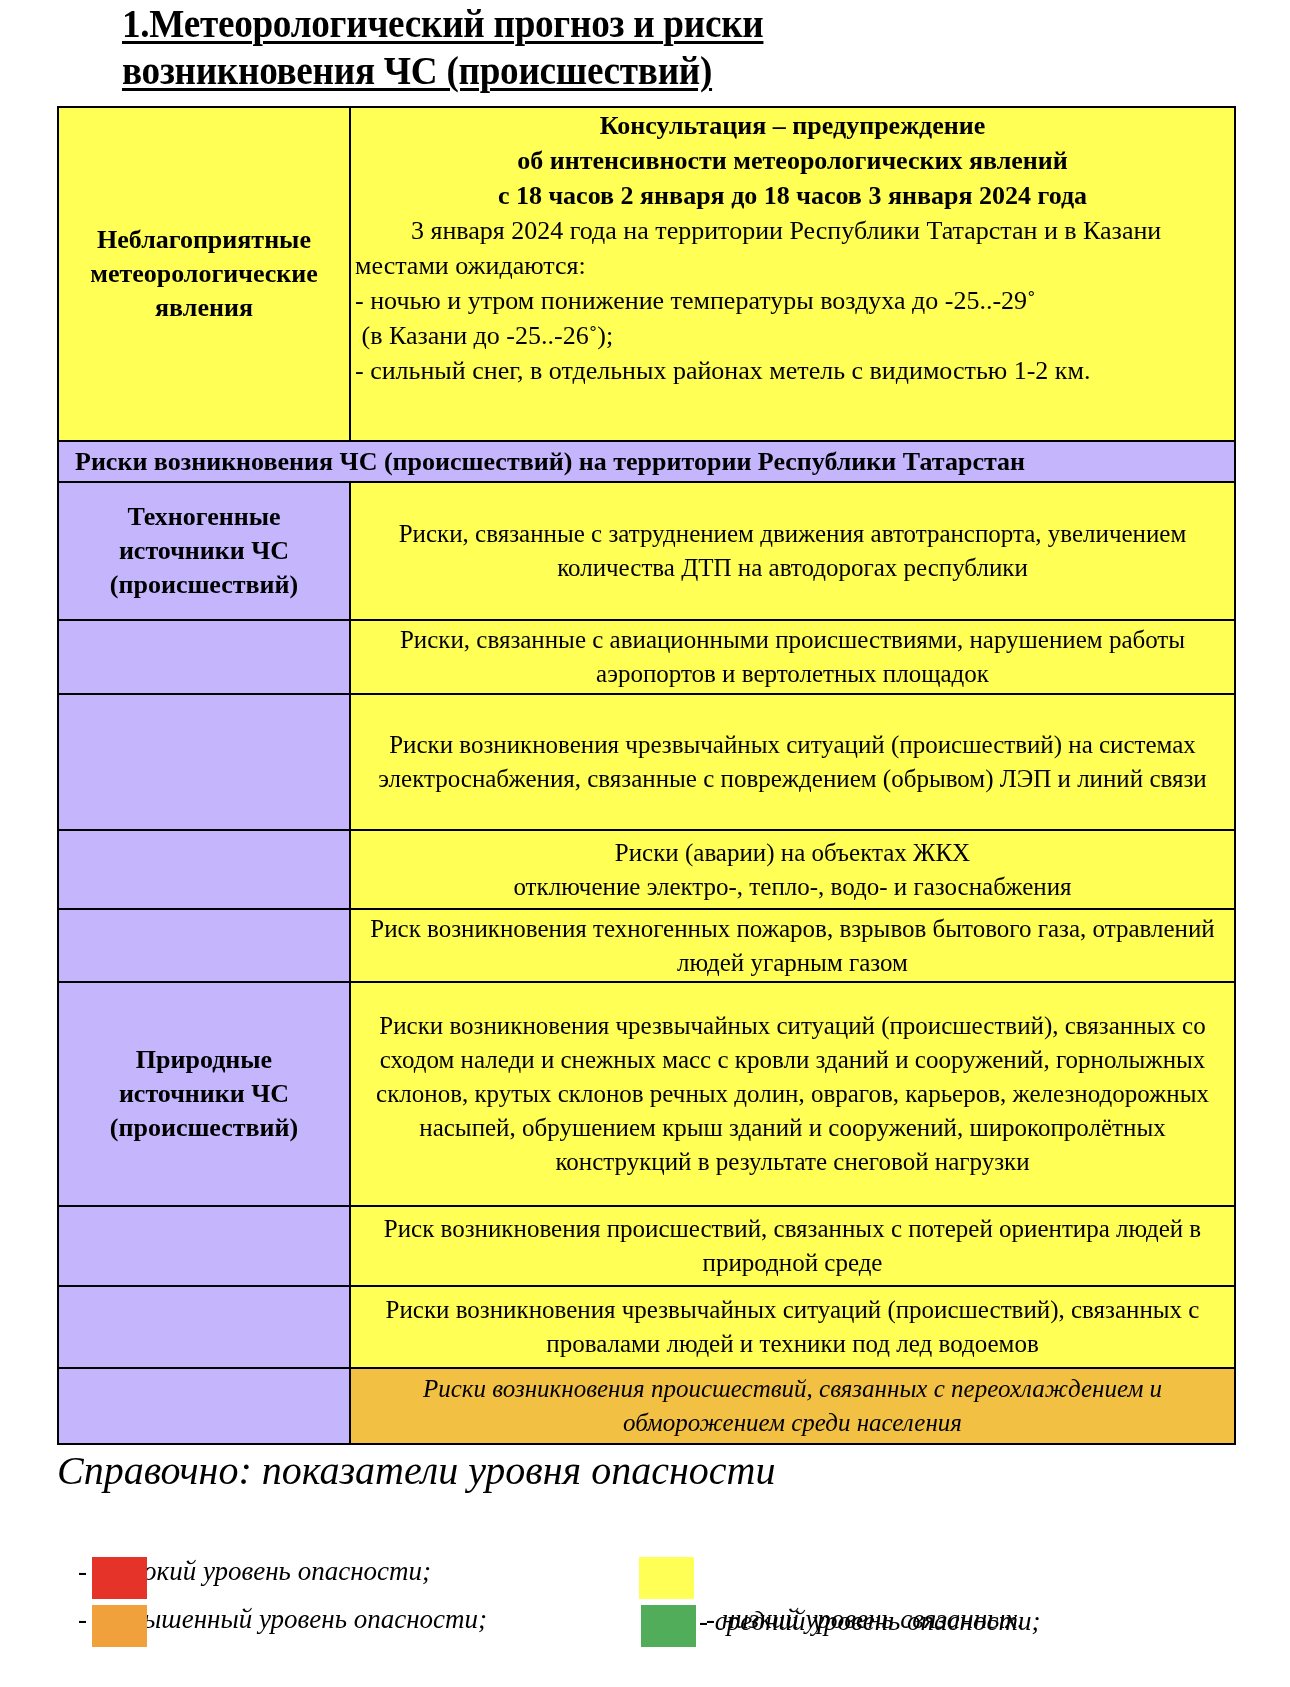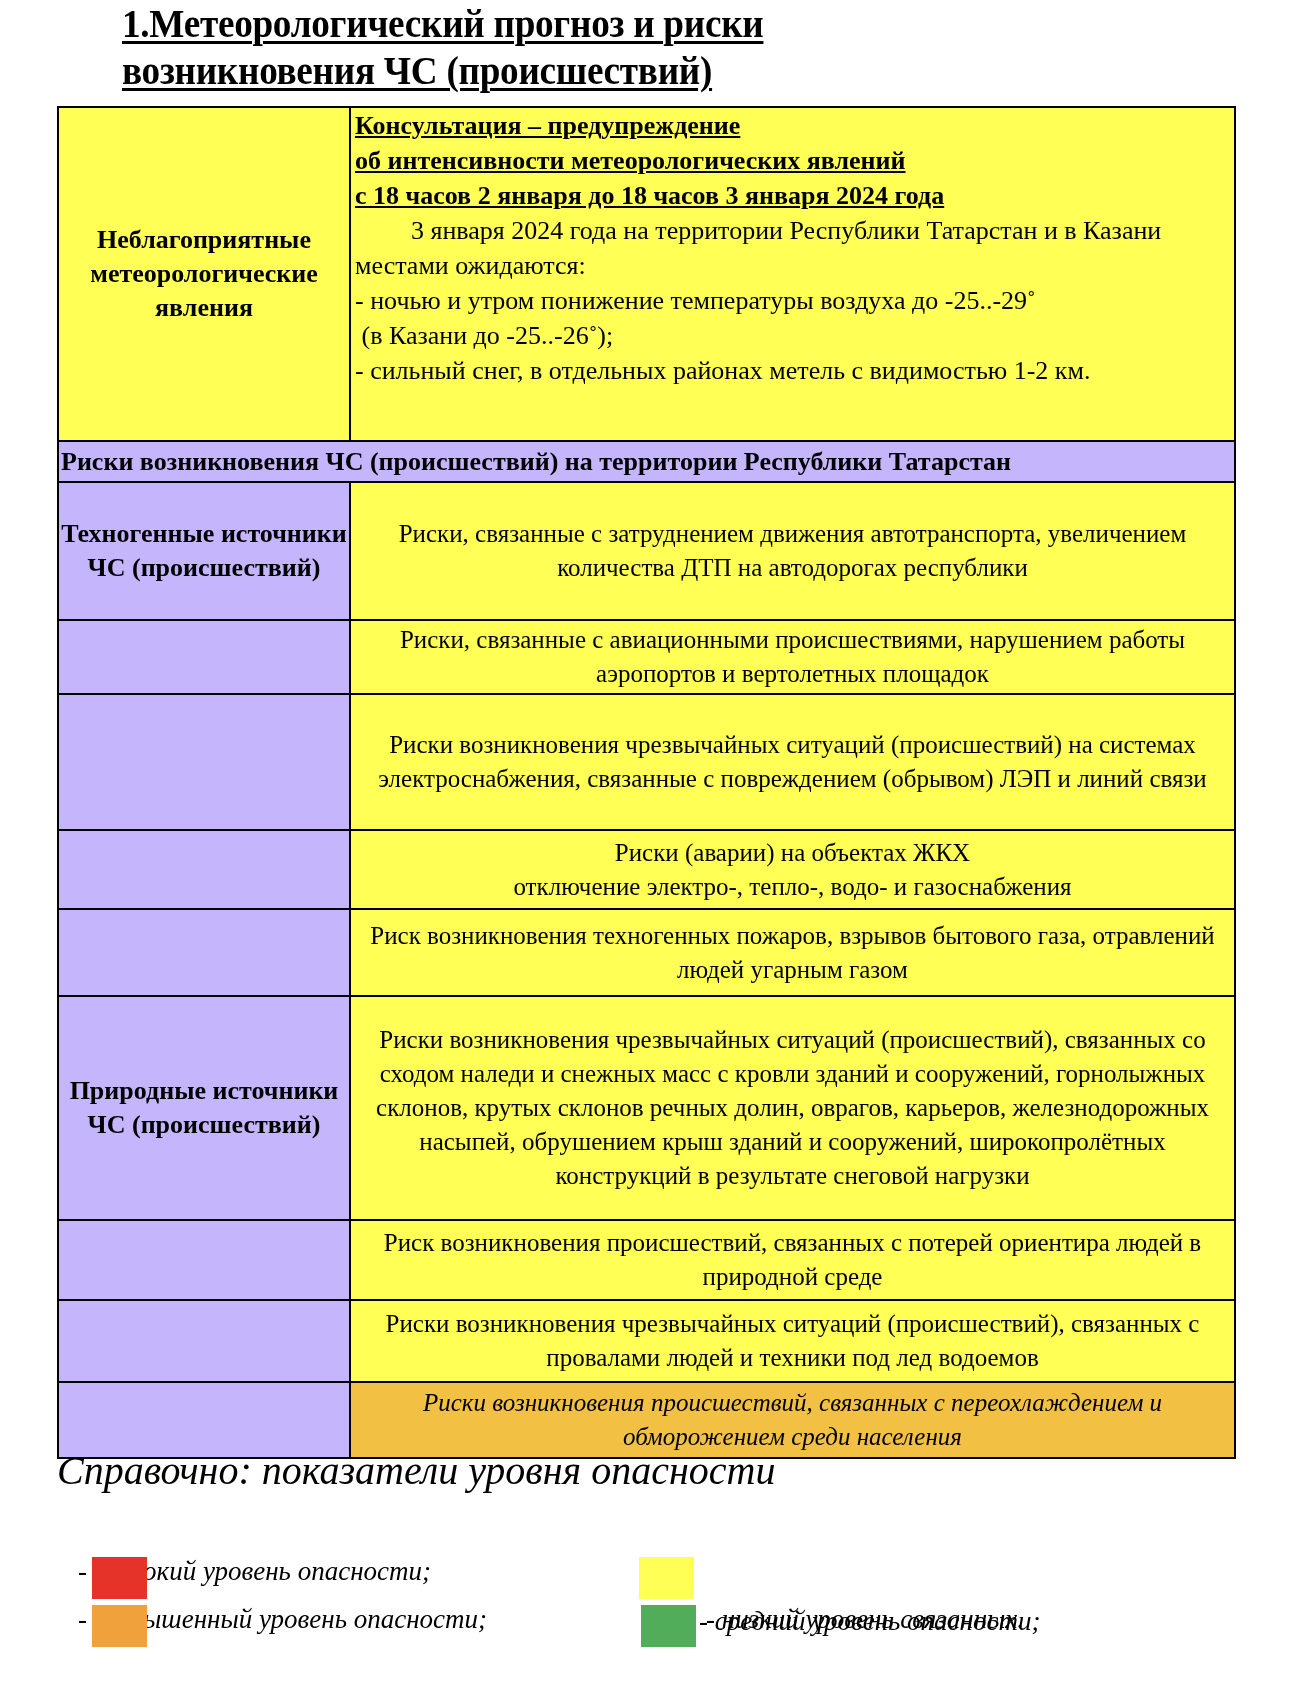--- a/index.html
+++ b/index.html
@@ -5,30 +5,30 @@
     html, body { margin: 0; padding: 0; background: #ffffff; }
     body { width: 1290px; height: 1687px; position: relative; overflow: hidden;
            font-family: "Liberation Serif", "DejaVu Serif", serif; color: #000; }
     .title { position: absolute; left: 122px; top: 0px; margin: 0;
              font-family: "Liberation Serif", serif; font-weight: bold; font-size: 40px;
              line-height: 47px; text-decoration: underline; text-decoration-thickness: 3px;
              text-underline-offset: 4px; letter-spacing: -0.3px; transform: scaleX(0.93); transform-origin: left top; }
     .title span { display: block; }
     table.main { position: absolute; left: 57px; top: 106px; width: 1177px; border-collapse: collapse;
                  table-layout: fixed; }
-    table.main td { border: 2.5px solid #000; padding: 0 2px; vertical-align: middle; }
+    table.main td { border: 2.5px solid #000; padding: 0 16px; vertical-align: middle; }
     col.c1 { width: 292px; }
     col.c2 { width: 885px; }
     .yellow { background: #ffff55; }
     .orange { background: #f2c144; font-style: italic; }
     .white { background: #c4b5fd; }
     .left-label { text-align: center; font-weight: bold; font-size: 26px; line-height: 34px; }
     .risk { text-align: center; font-size: 25px; line-height: 34px; }
     .consult { font-size: 26px; line-height: 35px; padding: 0 4px !important; }
-    .consult .head { text-align: left; font-weight: bold; text-decoration: underline; }
+    .consult .head { text-align: center; font-weight: bold; }
     .consult .body { text-align: left; }
     .consult .indent { text-indent: 56px; }
     .consult .just { text-align: justify; }
     .section-head { text-align: left; font-weight: bold; font-size: 26px; line-height: 36px; white-space: nowrap; }
     .ref-title { position: absolute; left: 57px; top: 1446px; margin: 0; font-style: italic;
                  font-size: 40px; line-height: 50px; font-family: "Liberation Serif", serif; font-weight: normal; }
     .legend-item { position: absolute; font-style: italic; font-size: 27px; line-height: 34px; white-space: nowrap; }
     .dash { position: absolute; font-size: 27px; line-height: 34px; }
     .swatch { position: absolute; width: 55px; height: 42px; }
   </style>
@@ -75,21 +75,21 @@
     <td class="white"></td>
     <td class="yellow risk">Риски возникновения чрезвычайных ситуаций (происшествий) на системах электроснабжения, связанные с повреждением (обрывом) ЛЭП и линий связи</td>
   </tr>
   <tr style="height:79px">
     <td class="white"></td>
     <td class="yellow risk">
       <div>Риски (аварии) на объектах ЖКХ</div>
       <div>отключение электро-, тепло-, водо- и газоснабжения</div>
     </td>
   </tr>
-  <tr style="height:87px">
+  <tr style="height:73px">
     <td class="white"></td>
     <td class="yellow risk">Риск возникновения техногенных пожаров, взрывов бытового газа, отравлений людей угарным газом</td>
   </tr>
   <tr style="height:224px">
     <td class="white left-label">Природные источники ЧС (происшествий)</td>
     <td class="yellow risk">Риски возникновения чрезвычайных ситуаций (происшествий), связанных со сходом наледи и снежных масс с кровли зданий и сооружений, горнолыжных склонов, крутых склонов речных долин, оврагов, карьеров, железнодорожных насыпей, обрушением крыш зданий и сооружений, широкопролётных конструкций в результате снеговой нагрузки</td>
   </tr>
   <tr style="height:80px">
     <td class="white"></td>
     <td class="yellow risk">Риск возникновения происшествий, связанных с потерей ориентира людей в природной среде</td>

